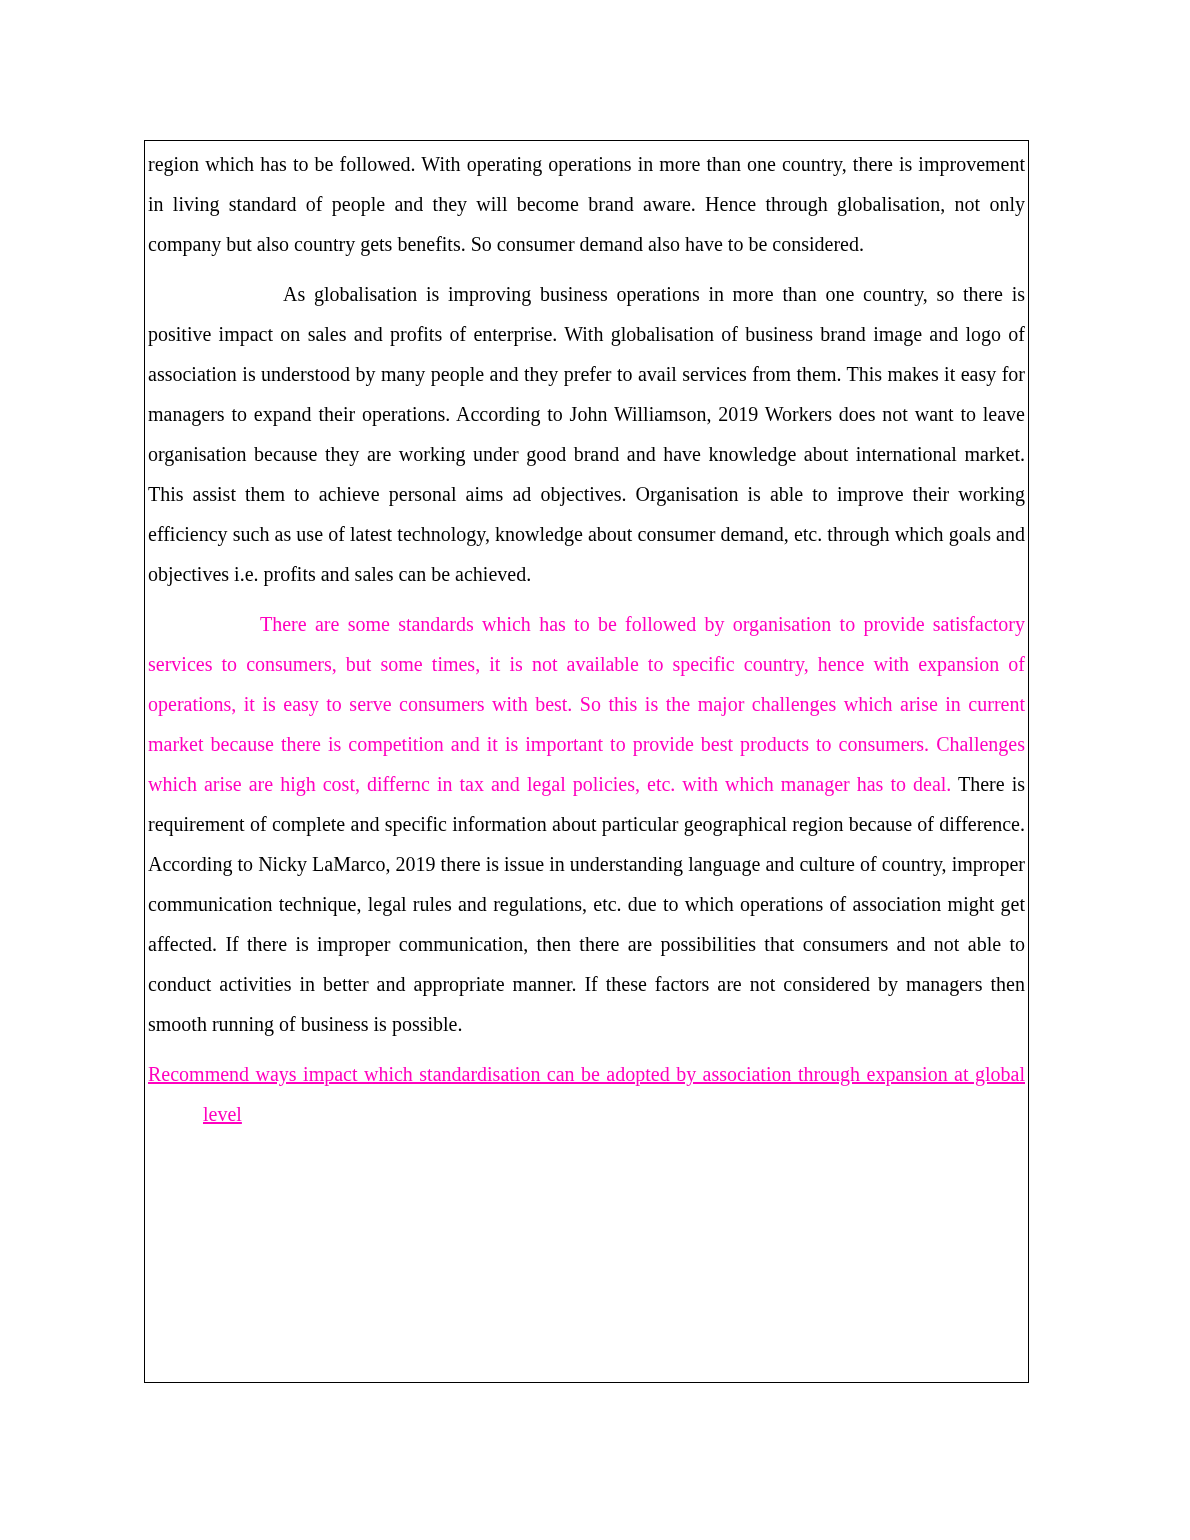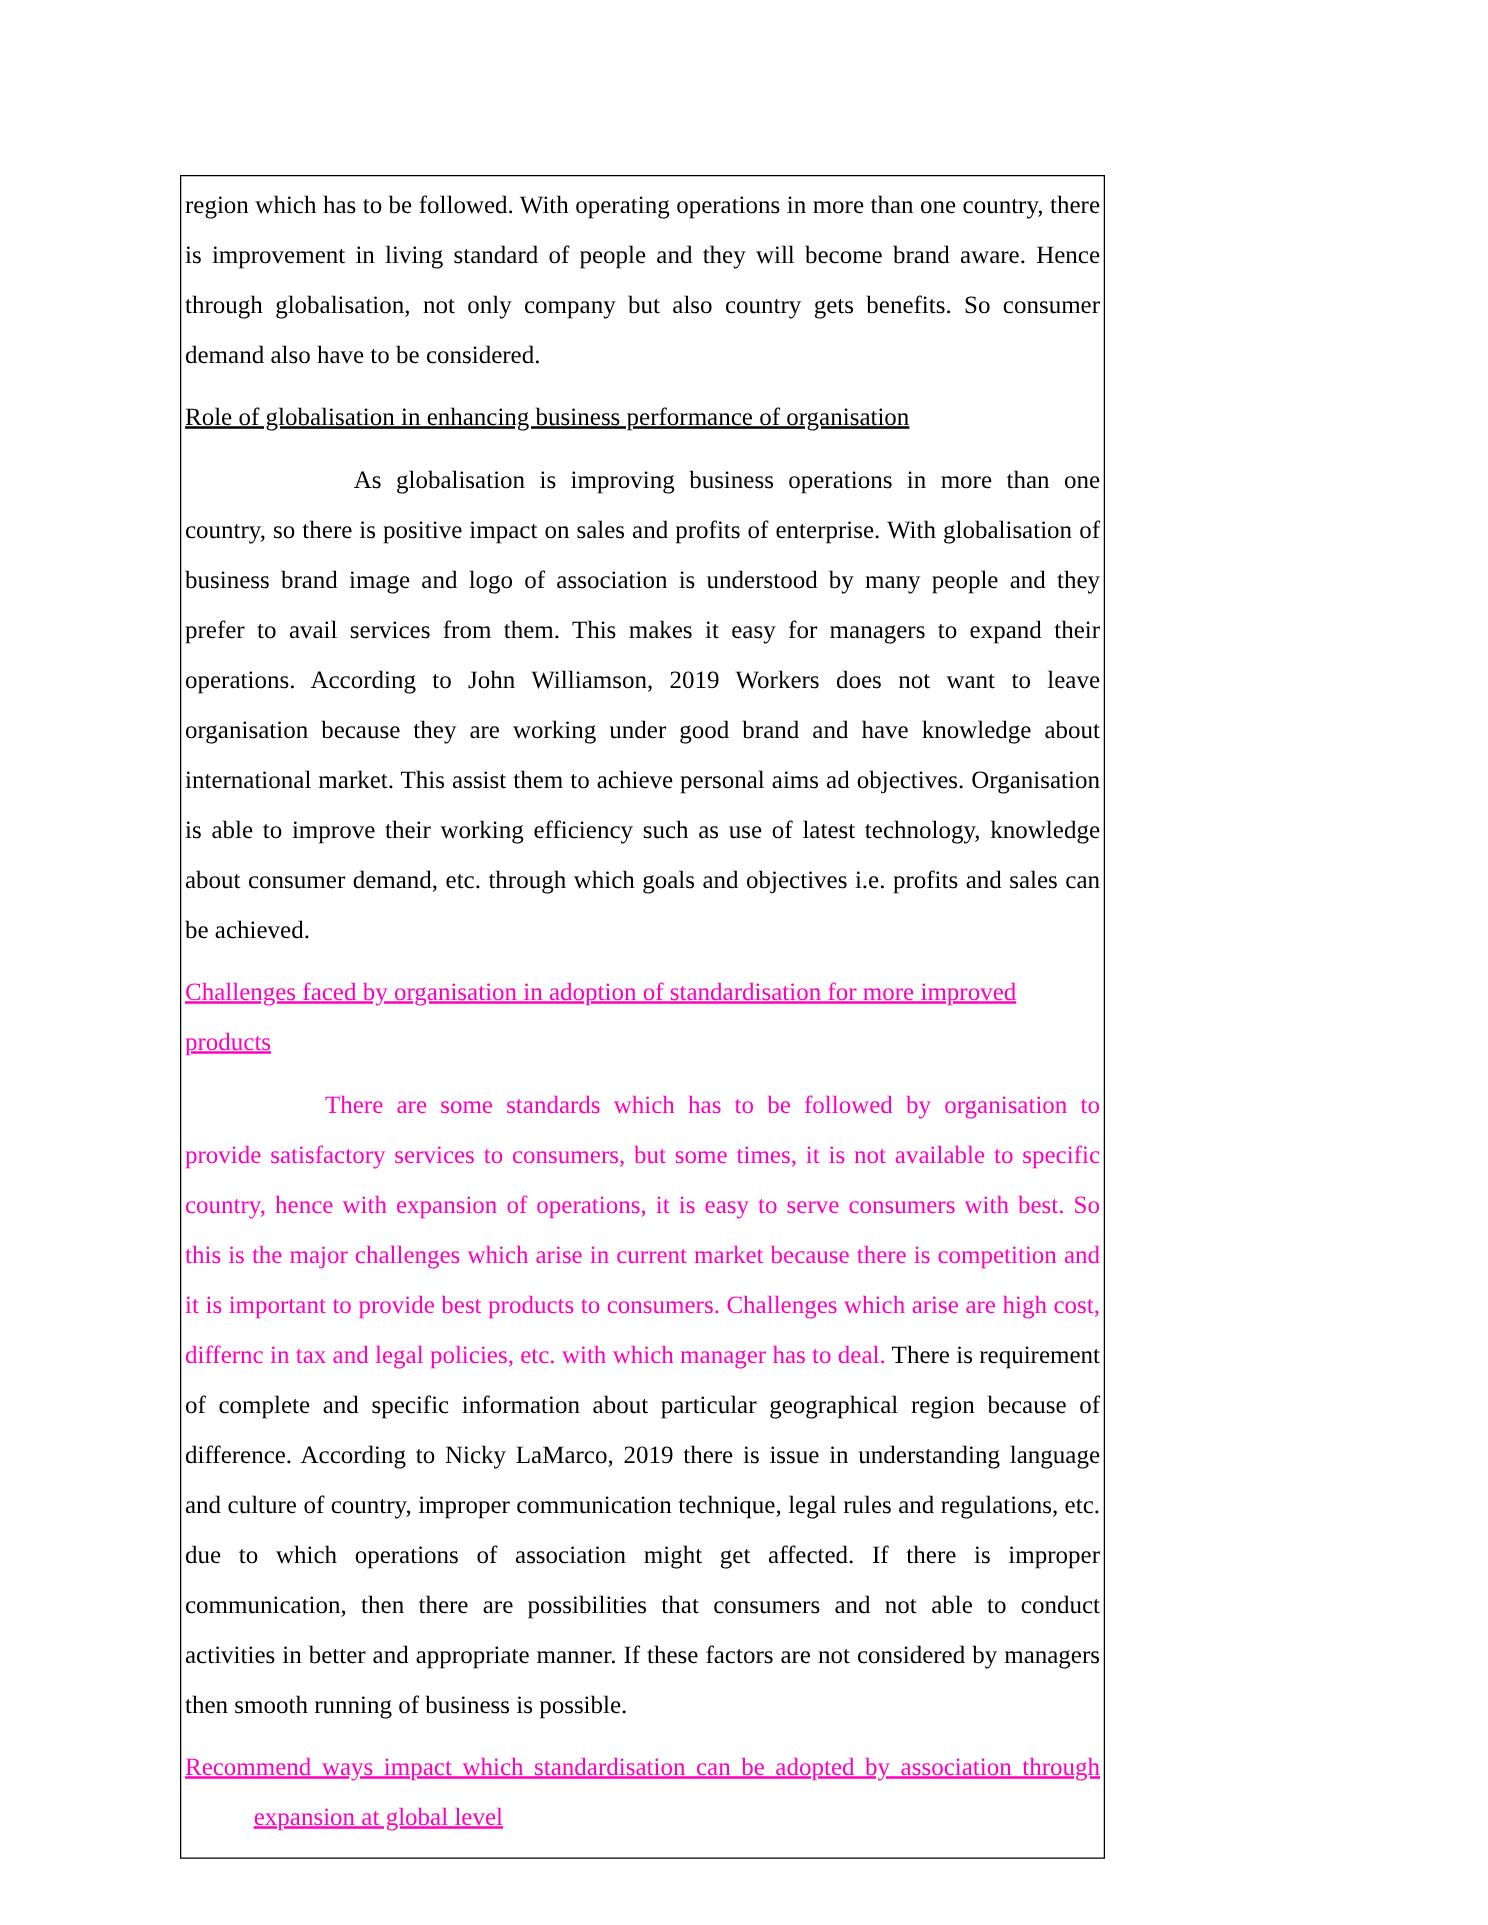--- a/index.html
+++ b/index.html
@@ -15,21 +15,21 @@
     position: relative;
     width: 1190px;
     height: 1540px;
     background: #ffffff;
     overflow: hidden;
   }
   .content-box {
     position: absolute;
     left: 144px;
     top: 140px;
-    width: 740px;
+    width: 885px;
     min-height: 1243px;
     border: 1px solid #000000;
     padding: 3px 3px 12px 3px;
     font-size: 20px;
     line-height: 40px;
     color: #000000;
   }
   .para {
     text-align: justify;
     margin: 0 0 10px 0;
@@ -49,24 +49,22 @@
   }
 </style>
 </head>
 <body>
 
 <div class="page">
   <div class="content-box">
 
     <p class="para">region which has to be followed. With operating operations in more than one country, there is improvement in living standard of people and they will become brand aware. Hence through globalisation, not only company but also country gets benefits. So consumer demand also have to be considered.</p>
 
-    <p class="heading u">Role of globalisation in enhancing business performance of organisation</p>
 
     <p class="para indent-lg">As globalisation is improving business operations in more than one country, so there is positive impact on sales and profits of enterprise. With globalisation of business brand image and logo of association is understood by many people and they prefer to avail services from them. This makes it easy for managers to expand their operations. According to John Williamson, 2019 Workers does not want to leave organisation because they are working under good brand and have knowledge about international market. This assist them to achieve personal aims ad objectives. Organisation is able to improve their working efficiency such as use of latest technology, knowledge about consumer demand, etc. through which goals and objectives i.e. profits and sales can be achieved.</p>
 
-    <p class="heading u hl">Challenges faced by organisation in adoption of standardisation for more improved products</p>
 
     <p class="para indent-md"><span class="hl">There are some standards which has to be followed by organisation to provide satisfactory services to consumers, but some times, it is not available to specific country, hence with expansion of operations, it is easy to serve consumers with best. So this is the major challenges which arise in current market because there is competition and it is important to provide best products to consumers. Challenges which arise are high cost, differnc in tax and legal  policies, etc. with which manager has to deal. </span><span>There is requirement of complete and specific information about particular geographical region because of difference. According to Nicky LaMarco, 2019 there is issue in understanding language and culture of country, improper communication technique, legal rules and regulations, etc. due to which operations of association might get affected. If there is improper communication, then there are possibilities that consumers and not able to conduct activities in better and appropriate manner. If these factors are not considered by managers then smooth running of business is possible.</span></p>
 
     <p class="heading u hl hanging">Recommend ways impact which standardisation can be adopted by association through expansion at global level</p>
 
   </div>
 </div>
 
 </body></html>

